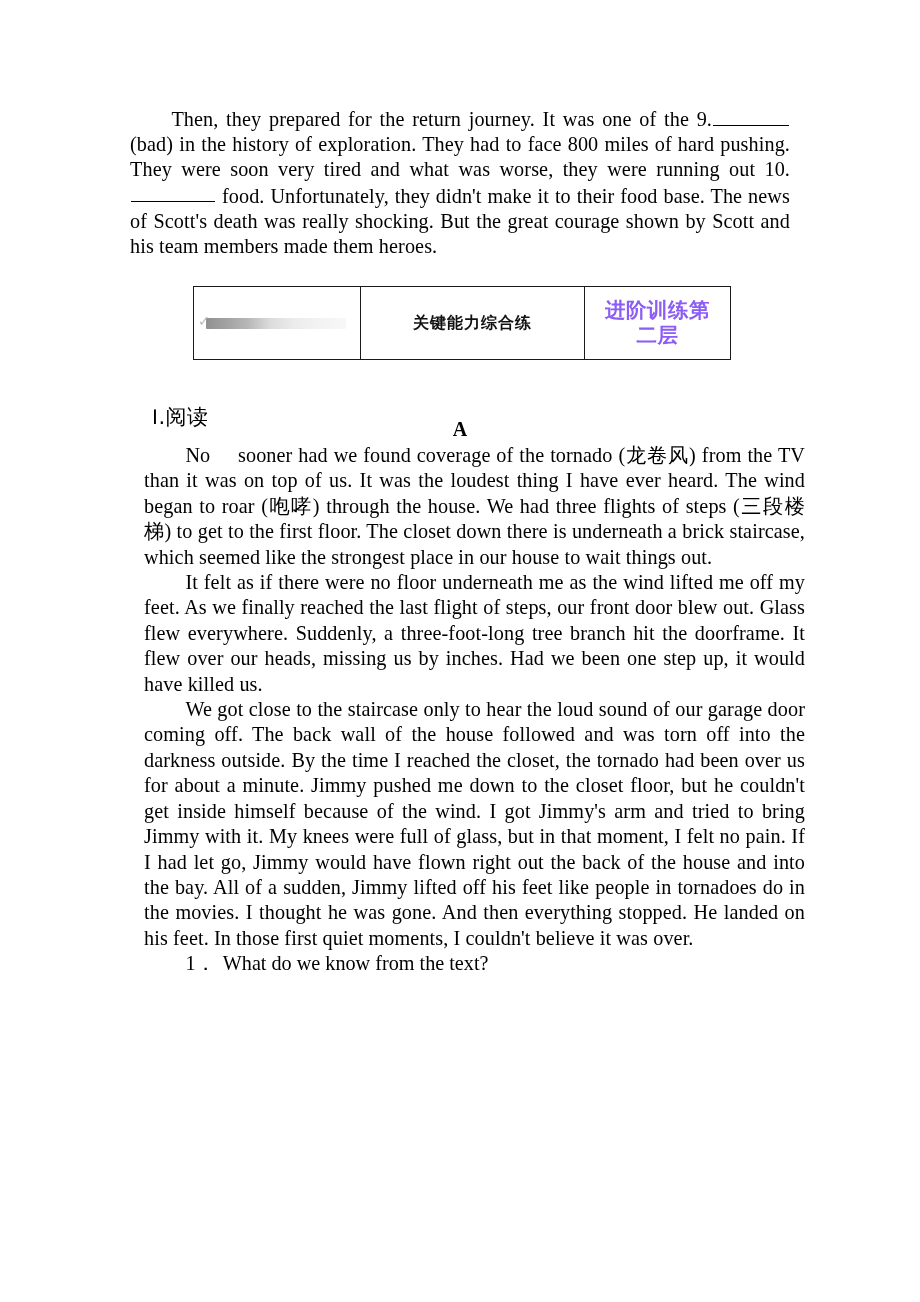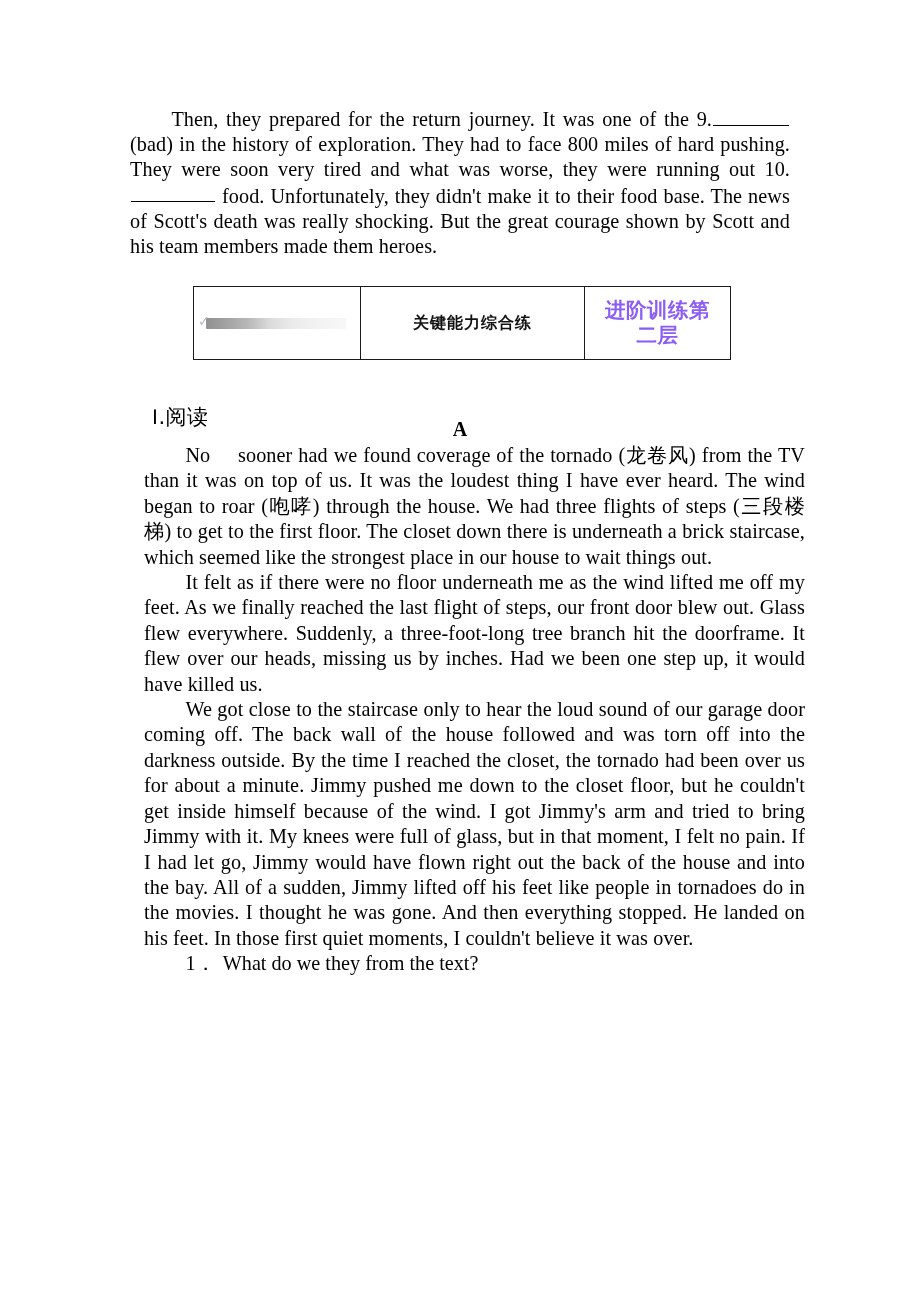--- a/index.html
+++ b/index.html
@@ -210,17 +210,17 @@
 
   <div class="sec-head"><span class="roman">Ⅰ</span><span>.</span><span>阅读</span></div>
 
   <div class="passage-label">A</div>
 
   <div class="reading">
     <p class="para indent">No　 sooner had we found coverage of the tornado (龙卷风) from the TV than it was on top of us. It was the loudest thing I have ever heard. The wind began to roar (咆哮) through the house. We had three flights of steps (三段楼梯) to get to the first floor. The closet down there is underneath a brick staircase, which seemed like the strongest place in our house to wait things out.</p>
     <p class="para indent">It felt as if there were no floor underneath me as the wind lifted me off my feet. As we finally reached the last flight of steps, our front door blew out. Glass flew everywhere. Suddenly, a three-foot-long tree branch hit the doorframe. It flew over our heads, missing us by inches. Had we been one step up, it would have killed us.</p>
     <p class="para indent">We got close to the staircase only to hear the loud sound of our garage door coming off. The back wall of the house followed and was torn off into the darkness outside. By the time I reached the closet, the tornado had been over us for about a minute. Jimmy pushed me down to the closet floor, but he couldn't get inside himself because of the wind. I got Jimmy's arm and tried to bring Jimmy with it. My knees were full of glass, but in that moment, I felt no pain. If I had let go, Jimmy would have flown right out the back of the house and into the bay. All of a sudden, Jimmy lifted off his feet like people in tornadoes do in the movies. I thought he was gone. And then everything stopped. He landed on his feet. In those first quiet moments, I couldn't believe it was over.</p>
 
-    <p class="q-line"><span>1．</span><span class="opt-gap"></span><span>What do we they from the text?</span></p>
+    <p class="q-line"><span>1．</span><span class="opt-gap"></span><span>What do we know from the text?</span></p>
 
   </div>
 
 </div>
 
 </body></html>

